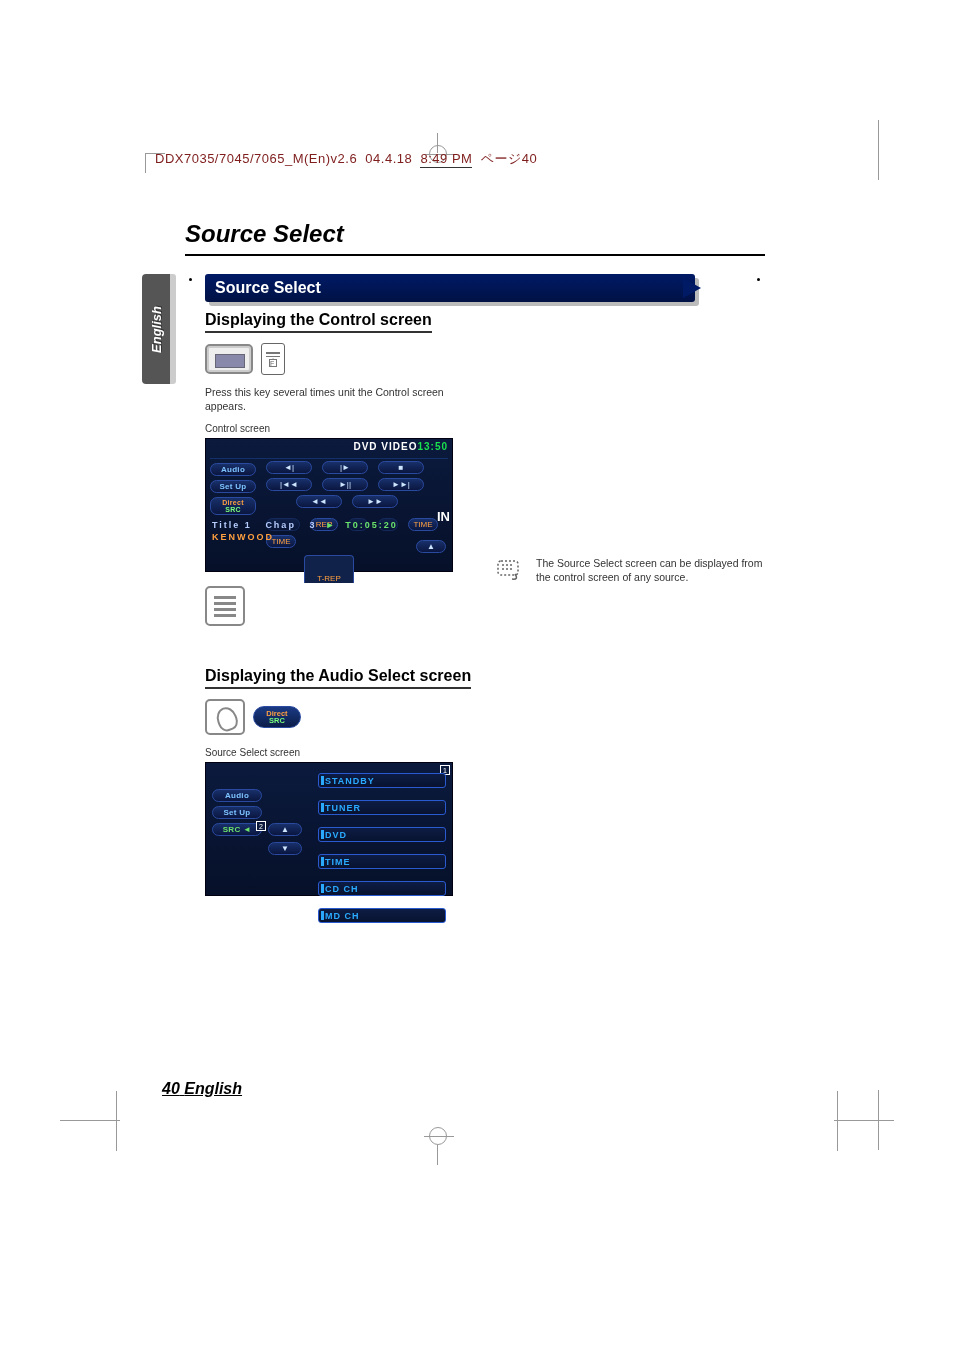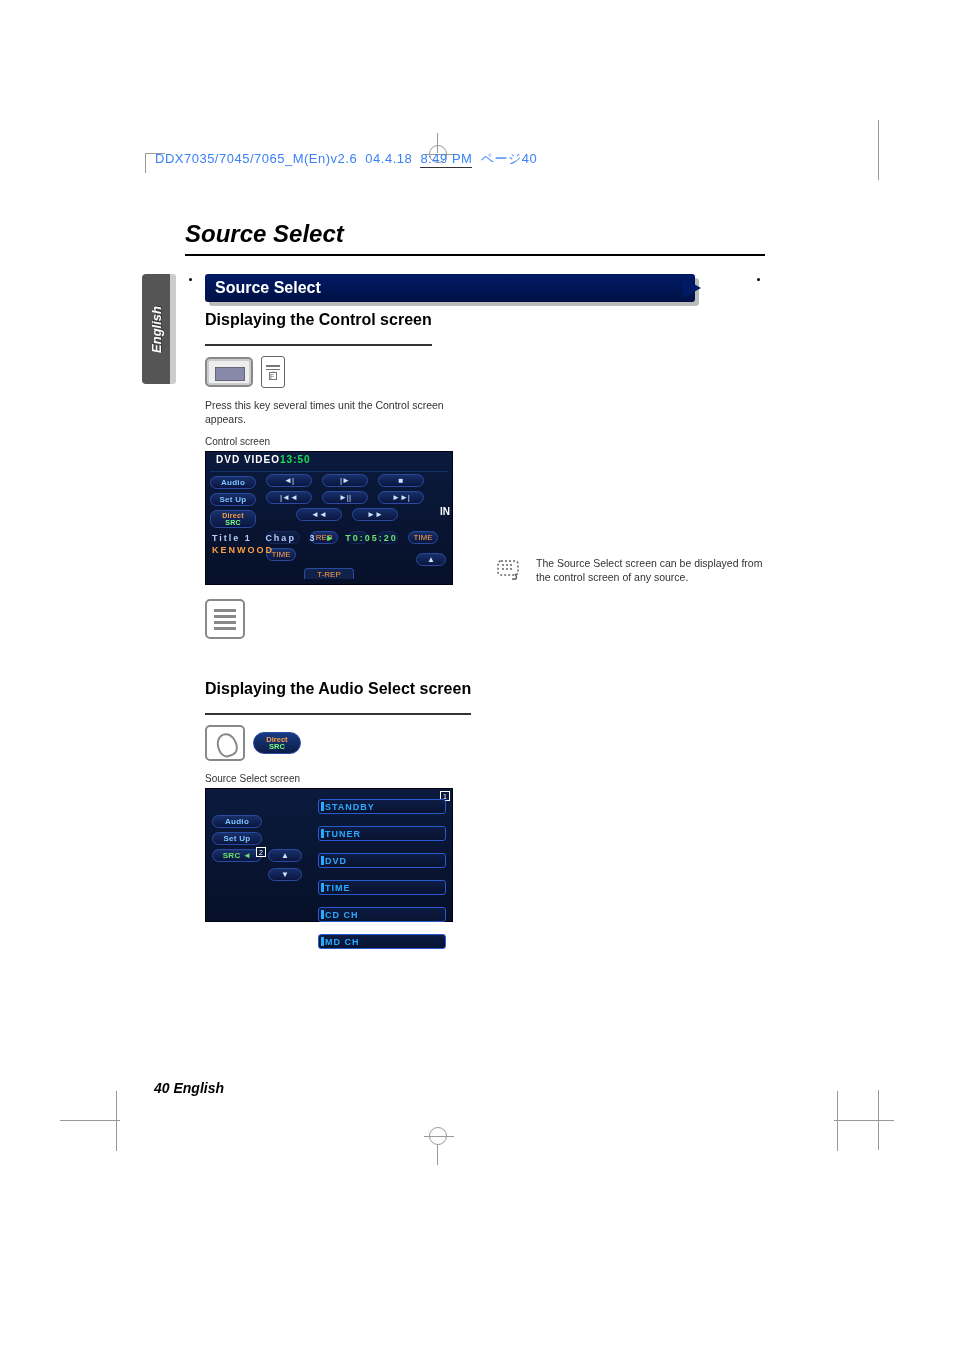--- a/index.html
+++ b/index.html
@@ -18,21 +18,21 @@
   .crop-mid-top .circ { position:absolute; left:2px; top:-8px; width:18px; height:18px; border:1px solid #999; border-radius:50%;}
   .crop-mid-top .circ::after { content:""; position:absolute; left:-6px; top:8px; width:30px; height:1px; background:#999;}
   .crop-mid-bot { top:1135px; left:427px; width:20px; height:20px;}
   .crop-mid-bot .circ { position:absolute; left:2px; top:-8px; width:18px; height:18px; border:1px solid #999; border-radius:50%;}
   .crop-mid-bot .circ::after { content:""; position:absolute; left:-6px; top:8px; width:30px; height:1px; background:#999;}
   .crop-mid-bot::before { content:""; position:absolute; left:10px; top:10px; width:1px; height:20px; background:#999;}
   .crop-bot-right { top:1120px; right:60px; width:60px; height:20px; border-top:1px solid #999;}
   .crop-bot-right::after { content:""; position:absolute; right:56px; top:-30px; width:1px; height:60px; background:#999;}
 
   
-  .print-info { position:absolute; top:150px; left:155px; font-size:13px; color:#3b82f6; letter-spacing:.5px;text-align:right;}
+  .print-info { position:absolute; top:150px; left:155px; font-size:13px; color:#7f1d1d; letter-spacing:.5px;text-align:right;}
   .print-info .underline { border-bottom:1px solid #333; padding-bottom:1px;}
 
   
   .page { position:absolute; top:220px; left:185px; width:580px; }
 
   h1.main-title { font-style: italic; font-weight: bold; font-size: 24px; margin-bottom:6px; }
   .title-rule { height:2px; background:#000; margin-bottom:18px; width:580px;}
 
   
   .side-tab { position:absolute; left:-43px; top:54px; width:28px; height:110px; background:#555; border-radius:4px 0 0 4px; display:flex; align-items:center; justify-content:center;}
@@ -44,52 +44,52 @@
   .banner-wrap .shadow { position:absolute; top:4px; left:4px; width:100%; height:100%; background:#bbb; border-radius:3px;}
   .banner-wrap .banner { position:absolute; top:0; left:0; width:100%; height:100%; background:linear-gradient(#001a66,#001144); border-radius:3px; color:#fff; font-weight:bold; font-size:16px; display:flex; align-items:center; padding-left:10px;}
   .banner-wrap .arrow { position:absolute; right:-6px; top:4px; width:0; height:0; border-left:18px solid #001a66; border-top:10px solid transparent; border-bottom:10px solid transparent;}
 
   .intro { margin-left:20px; font-size:12.5px; font-weight:bold; color:#111; margin-bottom:18px;}
 
   .columns { margin-left:20px; display:flex; gap:24px;}
   .col-left { width:268px;}
   .col-right { width:268px;}
 
-  h2.sub { font-size:16px; font-weight:bold; color:#000; border-bottom:2px solid #333; display:inline-block; padding-bottom:14px; margin-bottom:10px; line-height:1.25;}
+  h2.sub { font-size:16px; font-weight:bold; color:#000; border-bottom:2px solid #333; display:inline-block; padding-bottom:1px; margin-bottom:10px; line-height:1.25;}
 
   
   .btnrow { display:flex; align-items:center; gap:8px; margin-bottom:10px;}
   .phys-btn { width:48px; height:30px; border:2px solid #888; border-radius:5px; background:#eee; position:relative; box-shadow: inset 0 0 0 2px #ccc;}
   .phys-btn::after{ content:""; position:absolute; left:8px; top:8px; width:28px; height:12px; background:#88a; border:1px solid #667;}
   .dev-icon { width:24px; height:32px; border:1.5px solid #666; border-radius:3px; position:relative; display:flex; flex-direction:column; align-items:center; justify-content:center; font-size:7px; color:#666;}
   .dev-icon .bars { width:14px; height:2px; background:#777; margin-bottom:2px;}
   .dev-icon .sq { width:8px; height:8px; border:1px solid #777;}
 
   .small { font-size:10.5px; color:#333; line-height:1.35; margin-bottom:10px;}
 
   
   .screen-caption { font-size:10px; color:#333; margin-bottom:4px;}
   .ctl-screen { width:248px; height:134px; background:linear-gradient(#0b1a3d,#061029); border:1px solid #001; position:relative; font-family: Arial, sans-serif; margin-bottom:14px;}
-  .ctl-screen .topline { position:absolute; top:2px; left:4px; right:4px; height:18px; color:#fff; font-size:10px; font-weight:bold; letter-spacing:1px; display:flex; justify-content:flex-start; border-bottom:1px solid #13306b;}
+  .ctl-screen .topline { position:absolute; top:2px; left:4px; right:4px; height:18px; color:#fff; font-size:10px; font-weight:bold; letter-spacing:1px; display:flex; justify-content:flex-end; border-bottom:1px solid #13306b;}
   .ctl-screen .topline .clock { color:#19e04e; font-size:10px;}
   .ctl-screen .sidecol { position:absolute; left:4px; top:24px; width:46px; display:flex; flex-direction:column; gap:4px;}
   .pill { height:13px; border-radius:7px; background:linear-gradient(#18306a,#0a1640); border:1px solid #2a4aa0; color:#7ec3ff; font-size:8px; font-weight:bold; display:flex; align-items:center; justify-content:center; letter-spacing:.3px;}
   .pill.green { color:#6be36b;}
   .pill.yellow { color:#ffe96b;}
   .ctl-screen .grid { position:absolute; left:60px; top:22px; width:178px; display:flex; flex-wrap:wrap; gap:4px 10px;}
   .gbtn { width:46px; height:13px; border-radius:7px; background:linear-gradient(#18306a,#0a1640); border:1px solid #2a4aa0; color:#cfe6ff; font-size:8px; display:flex; align-items:center; justify-content:center;}
   .gbtn.sm { width:34px;}
   .gbtn.off { opacity:.4;}
   .ctl-screen .rowlabels { position:absolute; left:6px; bottom:28px; font-size:9px; color:#b7cdfd; letter-spacing:2px; font-weight:bold; line-height:1.3;}
   .ctl-screen .rowlabels .green { color:#6be36b;}
   .ctl-screen .kenwood { color:#ffa040;}
   .ctl-screen .footer { position:absolute; left:0; right:0; bottom:0; height:16px; display:flex; justify-content:center; align-items:flex-start;}
-  .ctl-screen .footer .tab { font-size:8px; color:#ffa040; background:#10224a; border:1px solid #2a4aa0; border-bottom:none; padding:1px 12px 0; border-radius:4px 4px 0 0;}
+  .ctl-screen .footer .tab { font-size:8px; color:#ffa040; background:#10224a; border:1px solid #2a4aa0; border-bottom:none; padding:18px 12px 0; border-radius:4px 4px 0 0;}
   .ctl-screen .eject { position:absolute; right:6px; bottom:18px;}
-  .ctl-screen .in { position:absolute; right:2px; top:54px; color:#fff; font-size:10px; font-weight:bold;}
+  .ctl-screen .in { position:absolute; right:2px; top:70px; color:#fff; font-size:13px; font-weight:bold;}
 
   
   .face-icon { width:40px; height:40px; border:2px solid #888; border-radius:5px; display:flex; align-items:center; justify-content:center; margin-bottom:40px;}
   .face-icon .lines { width:22px; display:flex; flex-direction:column; gap:3px;}
   .face-icon .lines div { height:3px; background:#888;}
 
   
   .direct-src-pill { width:48px; height:22px; border-radius:11px; background:linear-gradient(#1a3a84,#0c1d48); border:1px solid #2a4aa0; display:flex; flex-direction:column; align-items:center; justify-content:center; color:#ffe96b; font-size:7.5px; font-weight:bold; line-height:1;}
   .direct-src-pill .l1 { color:#ffa040;}
   .direct-src-pill .l2 { color:#7bff7b;}
@@ -110,21 +110,21 @@
 
   
   .note-row { display:flex; gap:13px; align-items:flex-start; margin-top: 246px;}
   .demo-icon { width:26px; height:22px; flex:0 0 26px; margin-top:2px;}
   .note-row p { font-size:10.5px; line-height:1.35; color:#333;}
 
   .ref-list { font-size:10.5px; color:#333; line-height:1.45; margin-top:18px;}
   .ref-list .box { display:inline-flex; width:11px; height:11px; border:1px solid #333; align-items:center; justify-content:center; font-size:8px; margin-right:4px;}
 
   
-  .page-foot { position:absolute; left:154px; top:1080px; font-style:italic; font-weight:bold; font-size:14px;}
+  .page-foot { position:absolute; left:162px; top:1080px; font-style:italic; font-weight:bold; font-size:16px;text-decoration:underline;}
   .guide-r1{ position:absolute; right:75px; top:120px; width:1px; height:60px; background:#999;}
   .guide-r2{ position:absolute; right:75px; top:1090px; width:1px; height:60px; background:#999;}
   .dot-tl { position:absolute; top:278px; left:189px; width:3px;height:3px;background:#000;border-radius:50%;}
   .dot-tr { position:absolute; top:278px; left:757px; width:3px;height:3px;background:#000;border-radius:50%;}
 </style>
 </head>
 <body>
 
 <div class="crop-top-left"></div>
 <div class="crop-mid-top">

